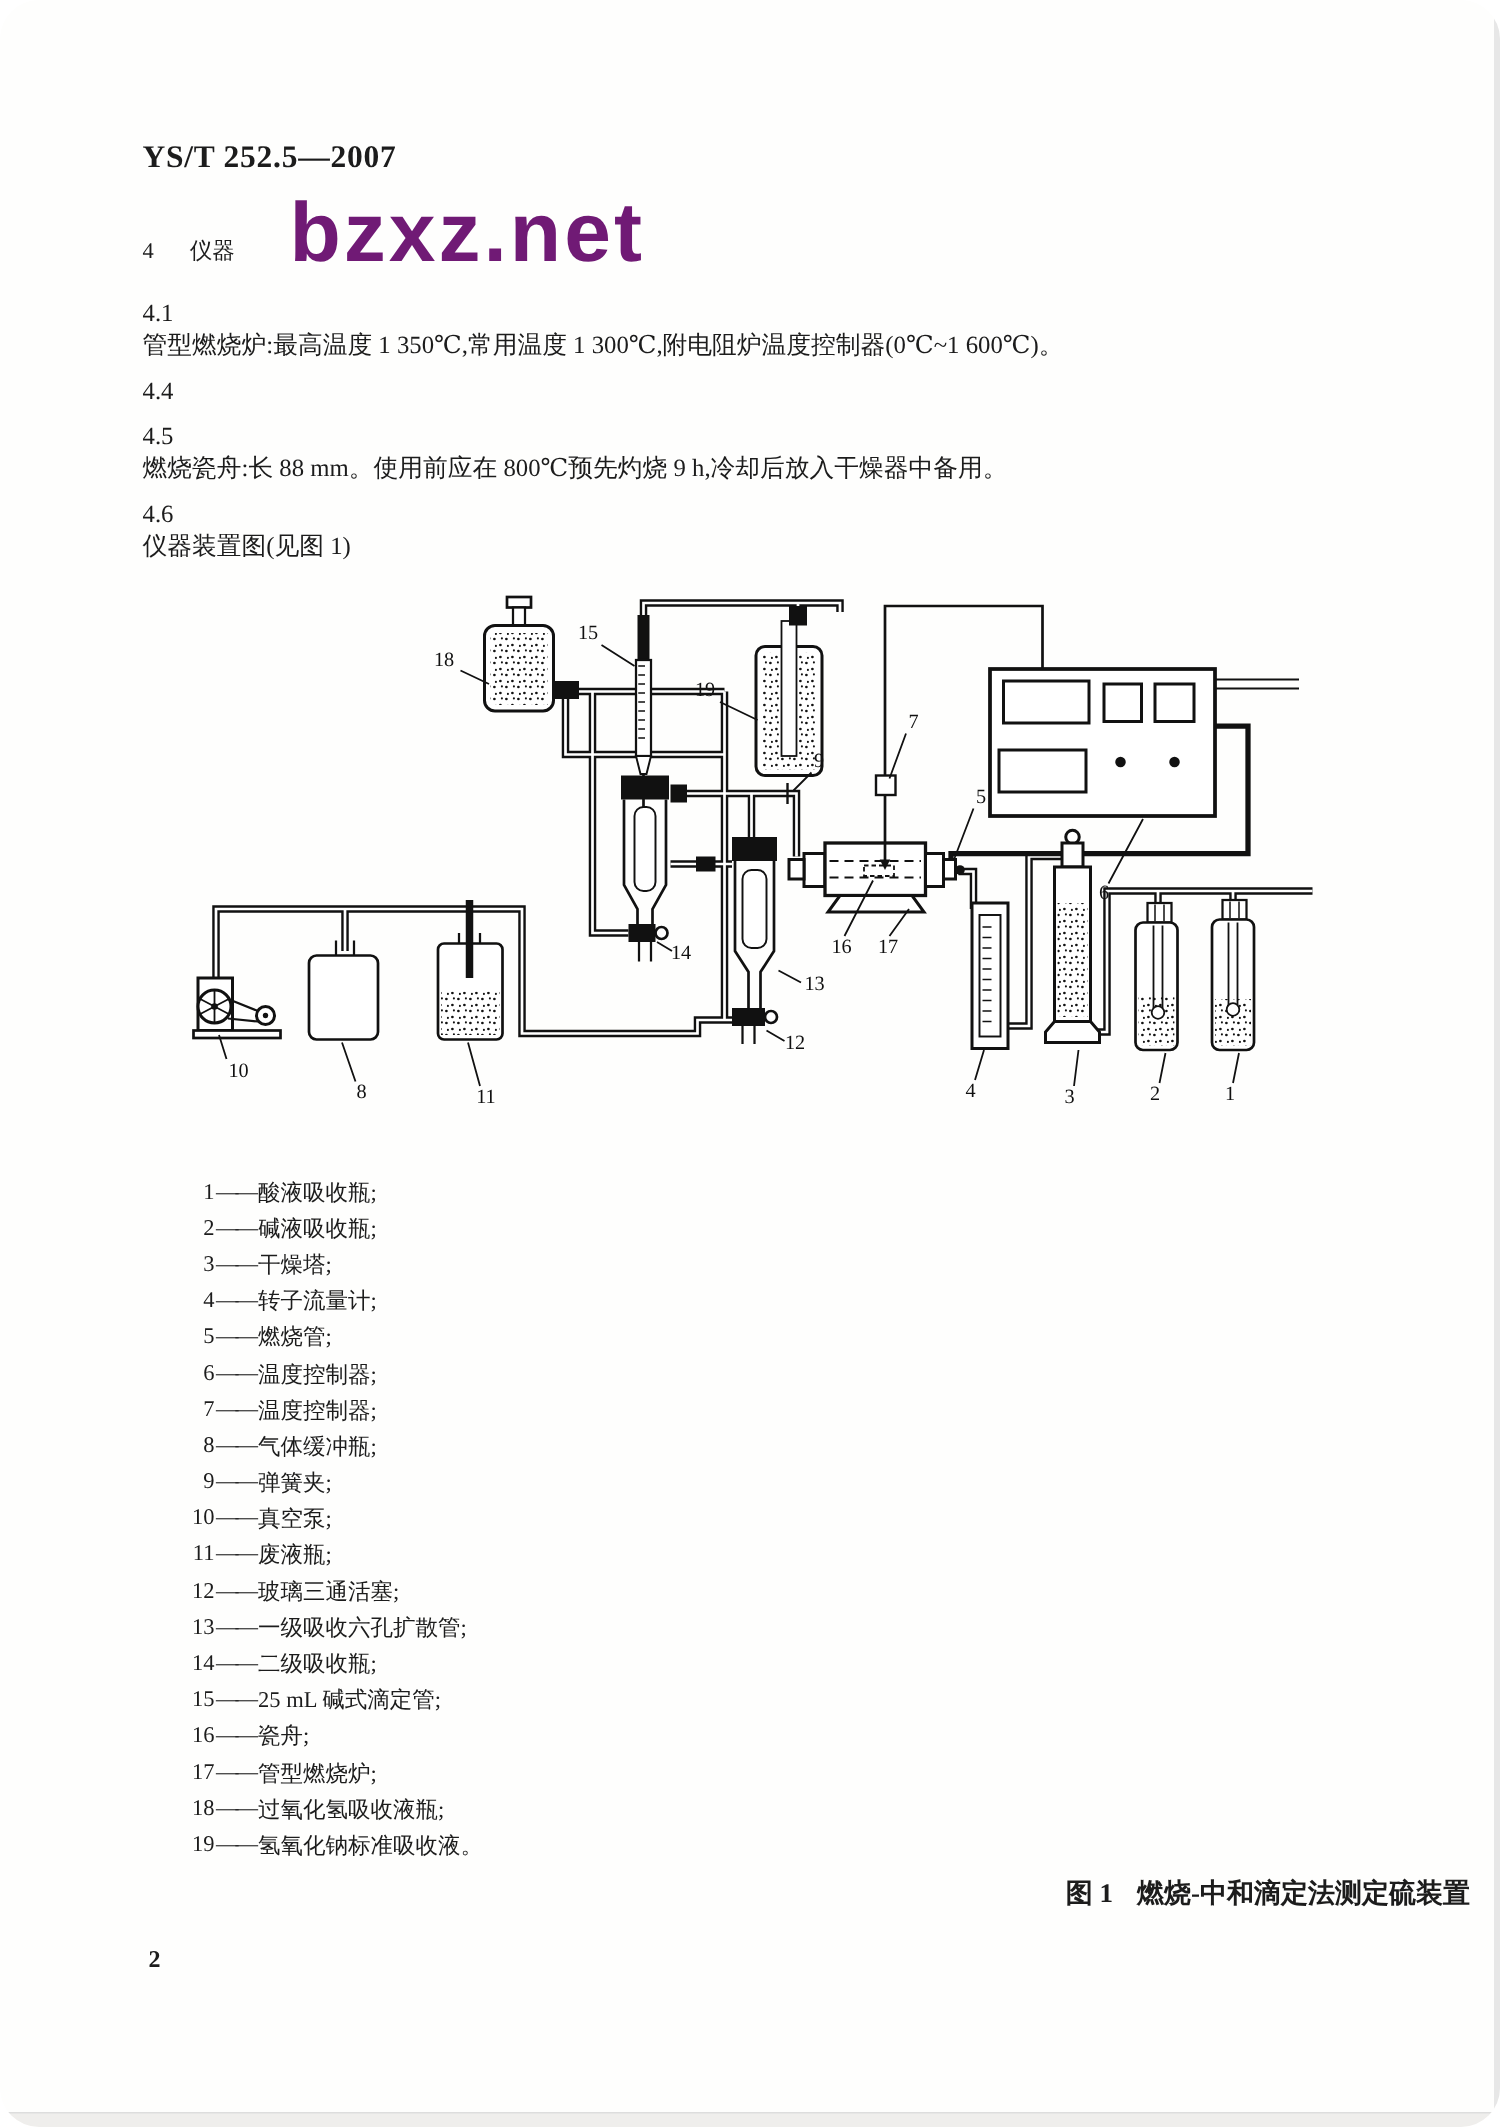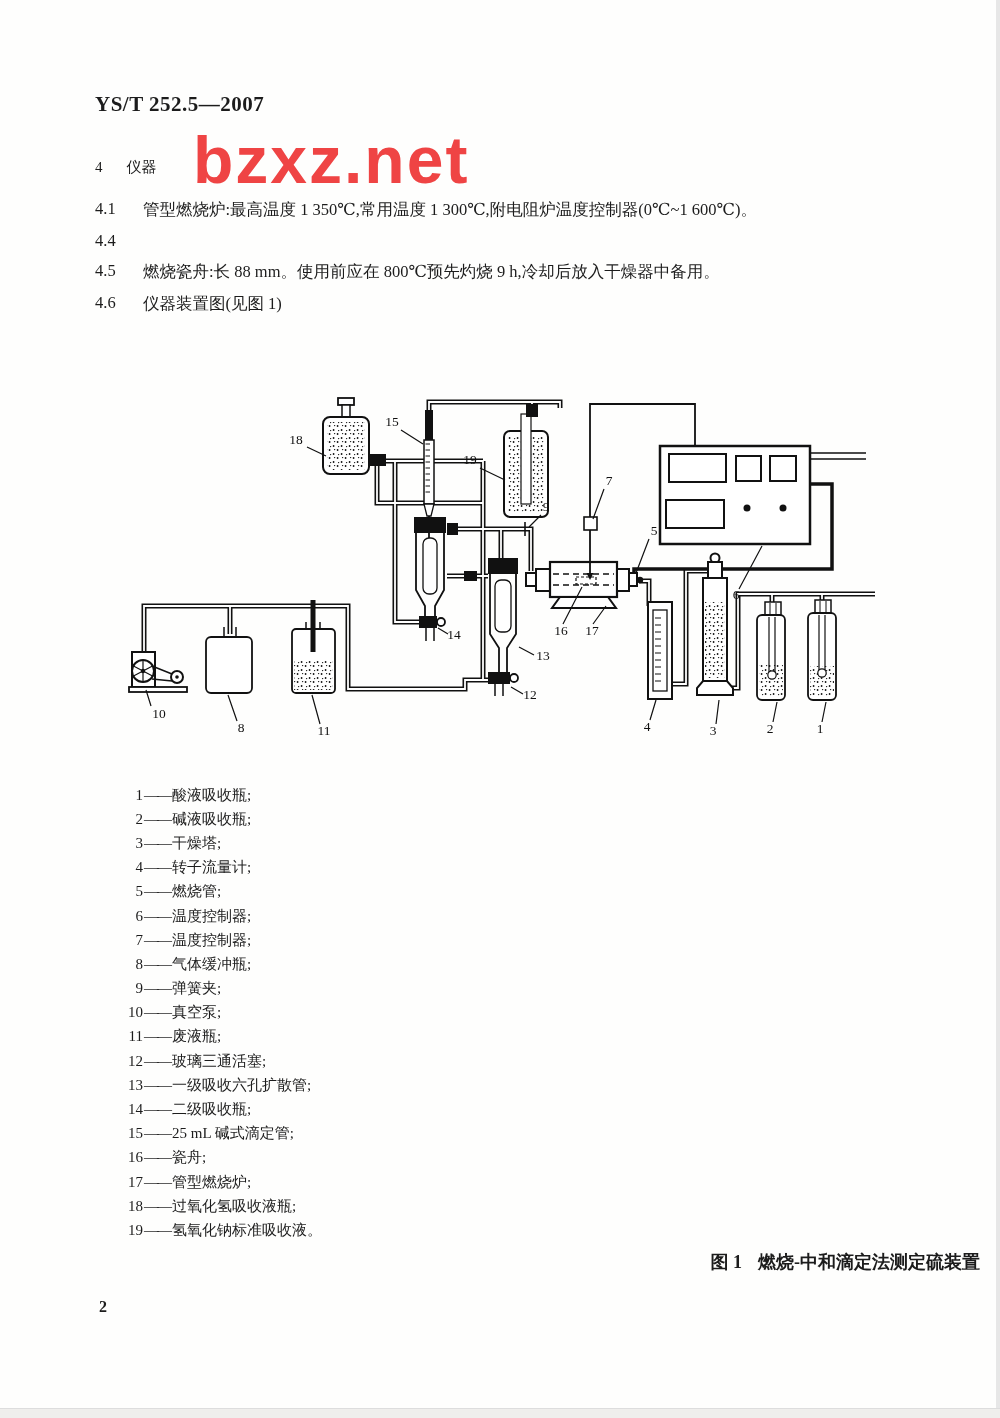--- a/index.html
+++ b/index.html
@@ -1,26 +1,26 @@
 <!DOCTYPE html>
 <html><head>
 <meta charset="utf-8">
 <style>
   html,body{margin:0;padding:0;background:#ffffff;}
   .page{position:relative;width:1000px;height:1418px;background:#fefefdff;
-        font-family:"Liberation Serif","DejaVu Serif",serif;color:#1c1c1c;overflow:hidden;}
+        font-family:"Liberation Serif","DejaVu Serif",serif;color:#1c1c1c;overflow:hidden;border-radius:26px;}
   .edge-right{position:absolute;right:0;top:0;width:4px;height:100%;background:#e7e7e7;}
   .edge-bottom{position:absolute;left:0;bottom:0;width:100%;height:9px;background:#efeeec;border-top:1px solid #dddddd;}
   .doc-number{position:absolute;left:95px;top:92px;font-size:21px;font-weight:bold;letter-spacing:.5px;}
-  .watermark{position:absolute;left:193px;top:122px;font-size:66px;font-weight:bold;color:#ef4444;
+  .watermark{position:absolute;left:193px;top:122px;font-size:56px;font-weight:bold;color:#701a75;
              font-family:"Liberation Sans","DejaVu Sans",sans-serif;letter-spacing:2px;user-select:none;}
   .section-heading{position:absolute;left:95px;top:158px;font-size:15px;font-weight:normal;}
   .section-heading .snum{margin-right:24px;}
   .clauses{position:absolute;left:95px;top:199px;width:830px;font-size:16.5px;}
-  .clause{display:flex;margin-bottom:10px;white-space:nowrap;}
+  .clause{display:flex;margin-bottom:10px;white-space:nowrap;flex-direction:column;}
   .clause .cnum{width:48px;flex:none;}
   .diagram{position:absolute;left:120px;top:384px;}
   .legend{position:absolute;left:117px;top:783px;font-size:15px;}
   .lg-row{height:24.2px;display:flex;align-items:center;}
   .lg-num{width:26px;text-align:right;flex:none;}
   .lg-dash{margin:0 2px 0 1px;letter-spacing:-2px;flex:none;}
   .caption{position:absolute;left:0;top:1250px;width:980px;text-align:right;font-size:18px;font-weight:bold;}
   .caption .cap-label{margin-right:16px;}
   .pagenum{position:absolute;left:99px;top:1298px;font-size:16px;font-weight:bold;}
   .dl{font-family:"Liberation Serif","DejaVu Serif",serif;font-size:13.5px;fill:#111;text-anchor:middle;}

